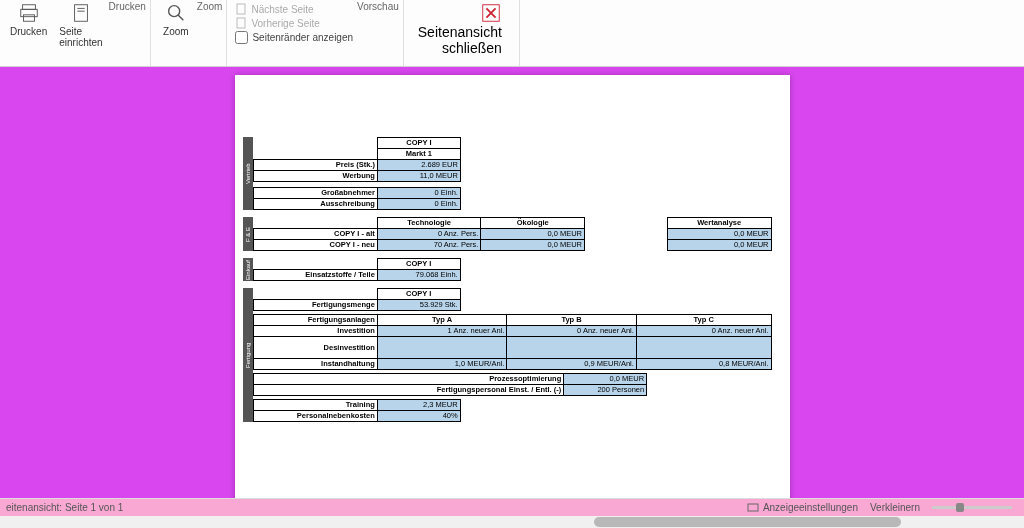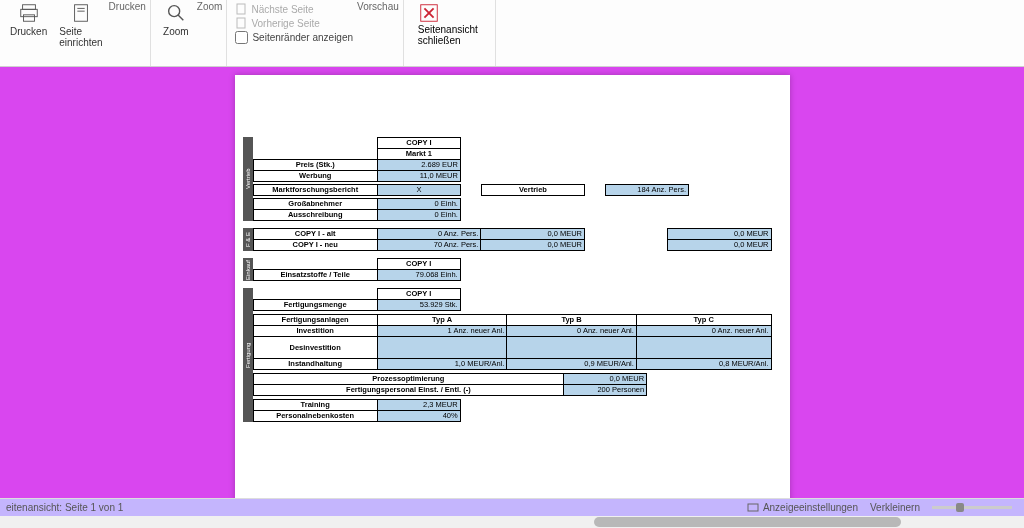--- a/index.html
+++ b/index.html
@@ -8,43 +8,43 @@
 
 .ribbon { background: #fdfdfd; border-bottom: 1px solid #d0d0d0; height: 67px; display: flex; }
 .ribbon-group { display: flex; flex-direction: row; border-right: 1px solid #e0e0e0; padding: 0 4px 11px 4px; }
 .ribbon-group-title { font-size: 10px; color: #666; text-align: center; padding: 1px 0; }
 .ribbon-buttons { display: flex; flex: 1; align-items: flex-start; }
 .rbtn { display: flex; flex-direction: column; align-items: center; justify-content: flex-start; padding: 2px 6px; cursor: pointer; font-size: 10px; color: #333; min-width: 42px; }
 .rbtn svg { width: 22px; height: 22px; margin-bottom: 2px; }
 .rbtn-sm { display: flex; align-items: center; padding: 1px 4px; font-size: 10px; color: #aaa; cursor: default; }
 .rbtn-sm svg { width: 12px; height: 12px; margin-right: 4px; }
 .rbtn-sm-active { color: #444; cursor: pointer; }
-.rbtn-close { display: flex; flex-direction: column; align-items: flex-start; padding: 2px 10px; cursor: pointer; font-size: 10px; }
+.rbtn-close { display: flex; flex-direction: column; align-items: flex-end; padding: 2px 10px; cursor: pointer; font-size: 14px; }
 .rbtn-close svg { width: 22px; height: 22px; }
 .vcol { display: flex; flex-direction: column; justify-content: flex-start; padding-top: 2px; }
 input[type=checkbox] { margin-right: 4px; }
 
 
 .workspace { position: absolute; top: 67px; left: 0; right: 0; bottom: 30px; background: #d946ef; overflow: hidden; display:flex; justify-content:center; }
 .page { width: 555px; margin-top: 8px; background: #fff; box-shadow: 0 0 6px rgba(0,0,0,.25); height: 740px; padding: 62px 18px 0 18px; position: relative; }
 
 
 .section { margin-bottom: 7px; position: relative; }
 .vtab { position: absolute; left: -10px; top: 0; bottom: 0; width: 10px; background: #555; color: #fff; font-size: 6px; display: flex; align-items: center; justify-content: center; writing-mode: vertical-rl; transform: rotate(180deg); }
 .tbl { border-collapse: collapse; font-size: 7.5px; width: 100%; table-layout: fixed; }
 .tbl td, .tbl th { border: 1px solid #000; padding: 0 2px; height: 10px; line-height: 10px; white-space: nowrap; overflow: hidden; }
 .tbl th { background: #fff; font-weight: bold; text-align: center; }
-.lbl { font-weight: bold; text-align: center; background: #fff; }
+.lbl { font-weight: bold; text-align: right; background: #fff; }
 .val { background: #b7d4ea; text-align: right; }
 .valc { background: #b7d4ea; text-align: center; }
 .blank { border: none !important; background: transparent; }
 .spacer-row td { border: none; height: 3px; }
 
 
-.statusbar { position: absolute; bottom: 12px; left: 0; right: 0; height: 18px; background: #c4b5fd; border-top: 1px solid #ddd; display: flex; align-items: center; font-size: 10px; color: #555; padding: 0 6px; margin-top: 20px; }
+.statusbar { position: absolute; bottom: 12px; left: 0; right: 0; height: 18px; background: #f9a8d4; border-top: 1px solid #ddd; display: flex; align-items: center; font-size: 10px; color: #555; padding: 0 6px; margin-top: 20px; }
 .statusbar .spacer { flex: 1; }
 .statusbar .sbtn { margin: 0 6px; cursor: pointer; display:flex; align-items:center; gap:4px; }
 .zoom-track { width: 80px; height: 3px; background: #ccc; position: relative; margin: 0 6px; }
 .zoom-thumb { position: absolute; left: 30%; top: -3px; width: 8px; height: 9px; background: #888; border-radius: 2px; }
 
 
 .hscroll { position: absolute; bottom: 0; left: 0; right: 0; height: 12px; background: #f0f0f0; }
 .hscroll-thumb { position: absolute; left: 58%; width: 30%; top: 1px; height: 10px; background: #b8b8b8; border-radius: 5px; }
 </style>
 </head>
@@ -157,29 +157,20 @@
               <td class="blank" colspan="5"></td>
             </tr>
         <tr>
               <td class="lbl">Werbung</td>
               <td class="val">11,0 MEUR</td>
               <td class="blank" colspan="5"></td>
             </tr>
         <tr class="spacer-row">
               <td colspan="7"></td>
             </tr>
-        <tr>
-              <td class="lbl">Marktforschungsbericht</td>
-              <td class="valc">X</td>
-              <td class="blank"></td>
-              <td class="lbl">Vertrieb</td>
-              <td class="blank"></td>
-              <td class="val">184 Anz. Pers.</td>
-              <td class="blank"></td>
-            </tr>
         <tr class="spacer-row">
               <td colspan="7"></td>
             </tr>
         <tr>
               <td class="lbl">Großabnehmer</td>
               <td class="val">0 Einh.</td>
               <td class="blank" colspan="5"></td>
             </tr>
         <tr>
               <td class="lbl">Ausschreibung</td>
@@ -194,20 +185,27 @@
       <div class="vtab">F &amp; E</div>
       <table class="tbl">
         <colgroup>
             <col style="width:24%">
             <col style="width:20%">
             <col style="width:20%">
             <col style="width:16%">
             <col style="width:20%">
           </colgroup>
         <tbody>
+            <tr>
+              <td class="blank"></td>
+              <th>Technologie</th>
+              <th>Ökologie</th>
+              <td class="blank"></td>
+              <th>Wertanalyse</th>
+            </tr>
         <tr>
               <td class="lbl">COPY I - alt</td>
               <td class="val">0 Anz. Pers.</td>
               <td class="val">0,0 MEUR</td>
               <td class="blank"></td>
               <td class="val">0,0 MEUR</td>
             </tr>
         <tr>
               <td class="lbl">COPY I - neu</td>
               <td class="val">70 Anz. Pers.</td>

